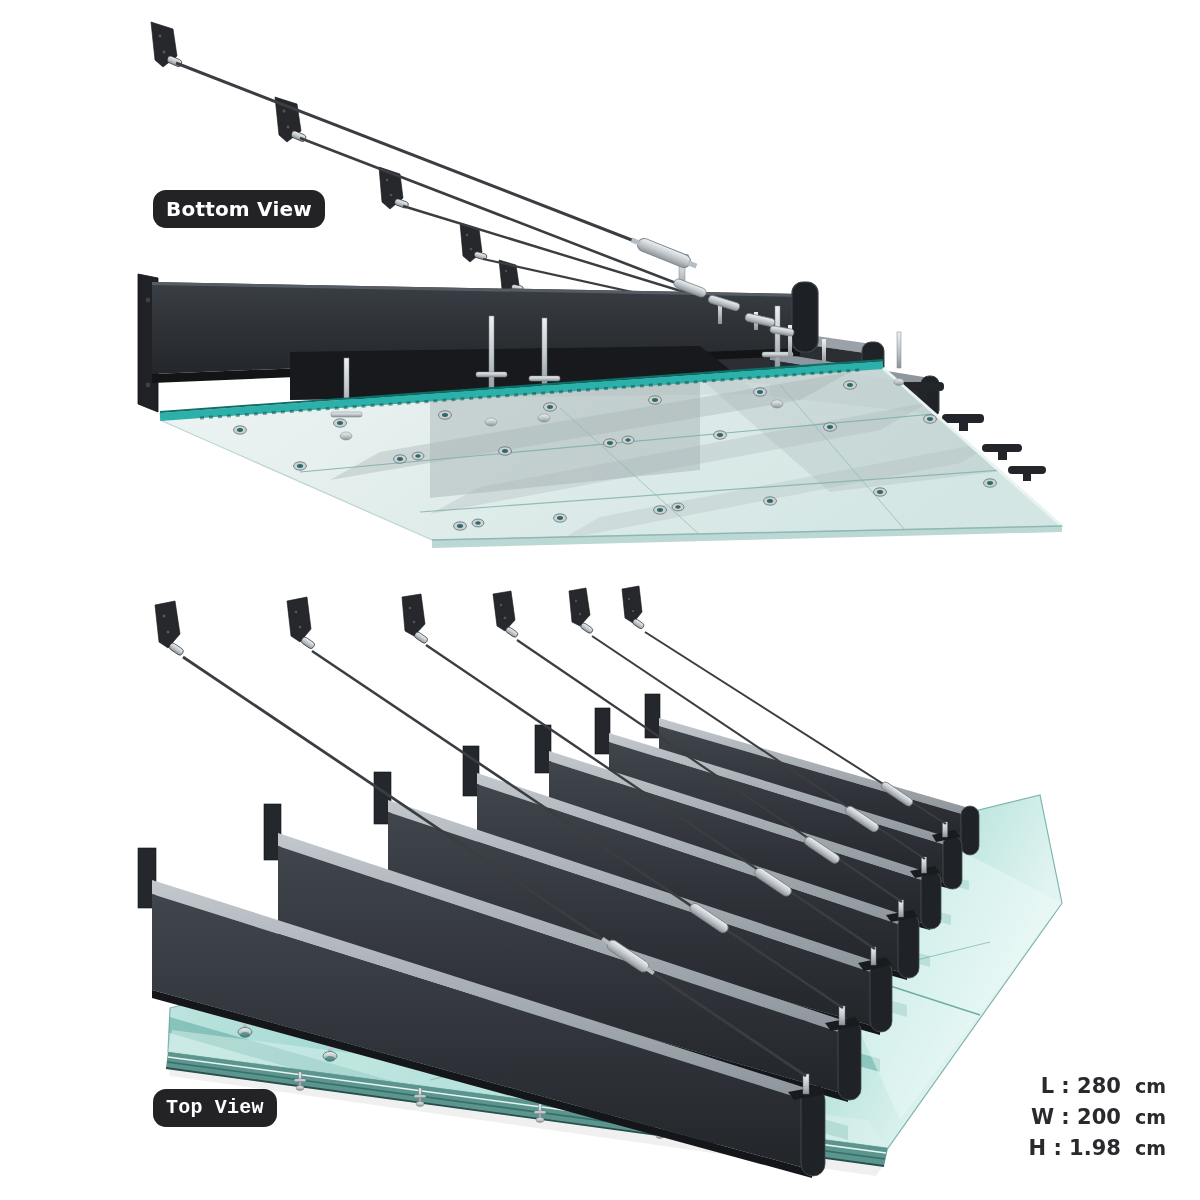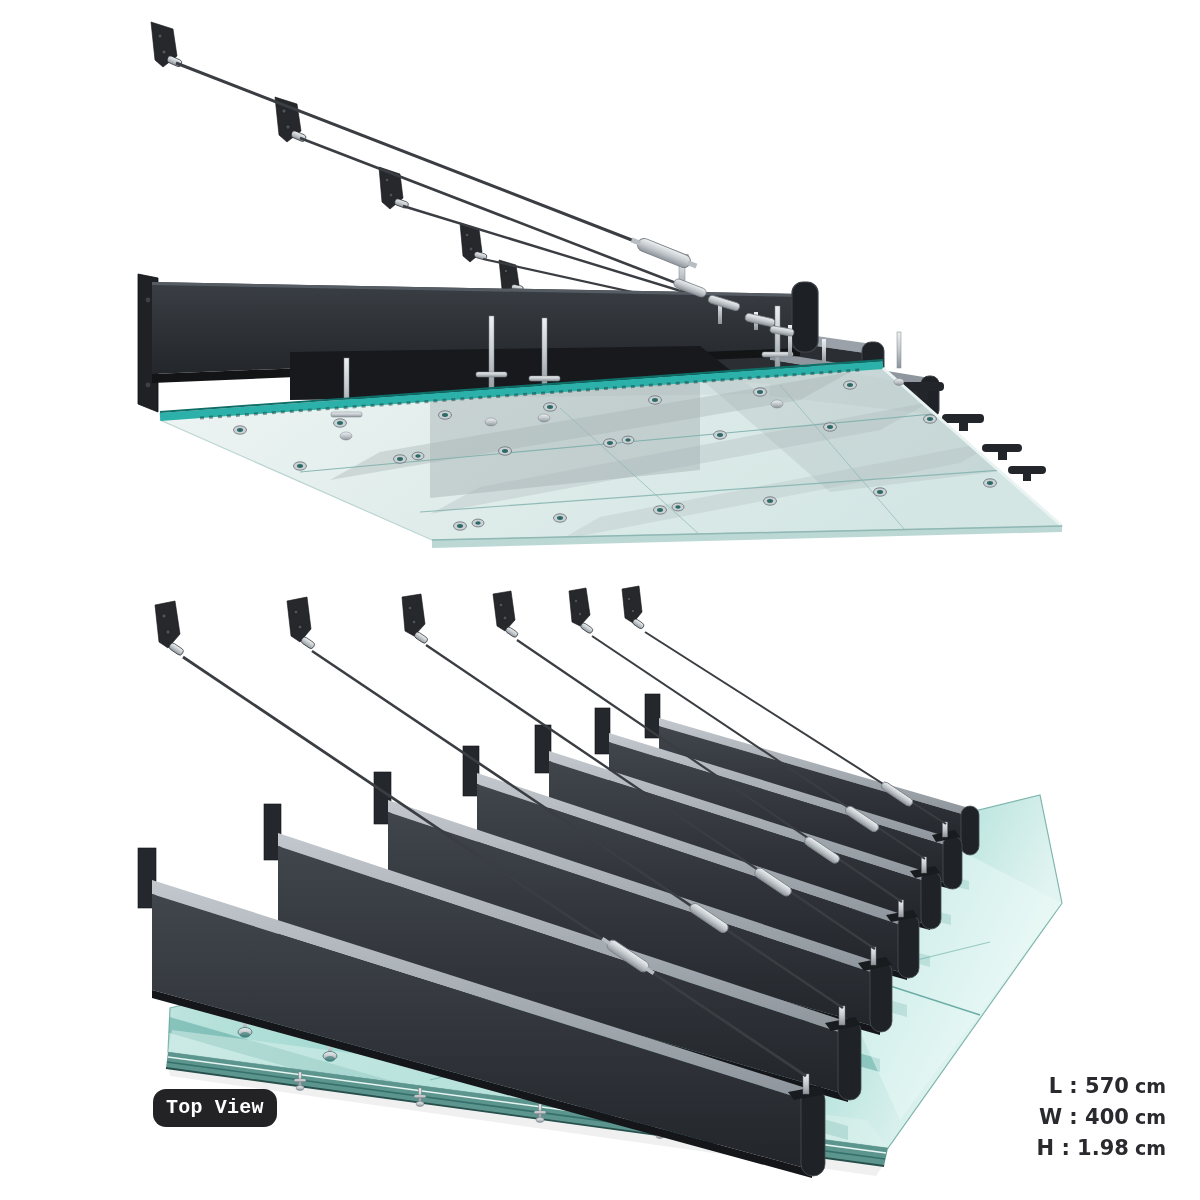--- a/index.html
+++ b/index.html
@@ -9,21 +9,21 @@
   .view-bottom{top:0;}
   .view-top{top:580px;}
   .badge{position:absolute;background:var(--badge-bg,#232326);color:var(--badge-text,#fff);
          font-weight:700;font-size:20px;line-height:1;padding:9px 13px;border-radius:13px;
          letter-spacing:.2px;white-space:nowrap;}
   .badge-bottom{left:153px;top:190px;}
   .badge-top{left:153px;top:1089px;font-family:Liberation Mono, monospace;}
   .dims{position:absolute;right:34px;top:1074px;text-align:right;color:var(--dimension-text,#2a2a2e);
         font-weight:700;font-size:21px;}
   .dim-row{margin-bottom:7px;white-space:nowrap;}
-  .dim-row .unit{margin-left:6px;font-size:19px;}
+  .dim-row .unit{margin-left:14px;font-size:19px;}
 </style>
 </head>
 <body>
 
 <div class="stage">
 
   <svg class="view view-bottom" width="1200" height="600" viewBox="0 0 1200 600">
     <defs>
       <linearGradient id="B_face" x1="0" y1="0" x2="0" y2="1">
         <stop offset="0" stop-color="#3a3f45"></stop>
@@ -598,21 +598,22 @@
         </g>
       <g transform="translate(631,31)">
           <path d="M-9,-22 L8,-25 L11,1 L2,12 L-6,7 Z" fill="#26282c"></path>
           <circle cx="-2" cy="-12" r="1.8" fill="#4b5157"></circle>
           <circle cx="2" cy="0" r="1.8" fill="#4b5157"></circle>
           <rect x="4" y="7" width="12" height="6" rx="3" transform="rotate(34 4 7)" fill="url(#T_silver)"></rect>
         </g>
     </g>
   </svg>
 
+  <div class="badge badge-bottom">Bottom View</div>
   <div class="badge badge-top">Top View</div>
 
   <div class="dims">
-    <div class="dim-row"><span>L</span><span> : </span><span>570</span><span class="unit">cm</span></div>
-    <div class="dim-row"><span>W</span><span> : </span><span>400</span><span class="unit">cm</span></div>
+    <div class="dim-row"><span>L</span><span> : </span><span>280</span><span class="unit">cm</span></div>
+    <div class="dim-row"><span>W</span><span> : </span><span>200</span><span class="unit">cm</span></div>
     <div class="dim-row"><span>H</span><span> : </span><span>1.98</span><span class="unit">cm</span></div>
   </div>
 
 </div>
 
 </body></html>

